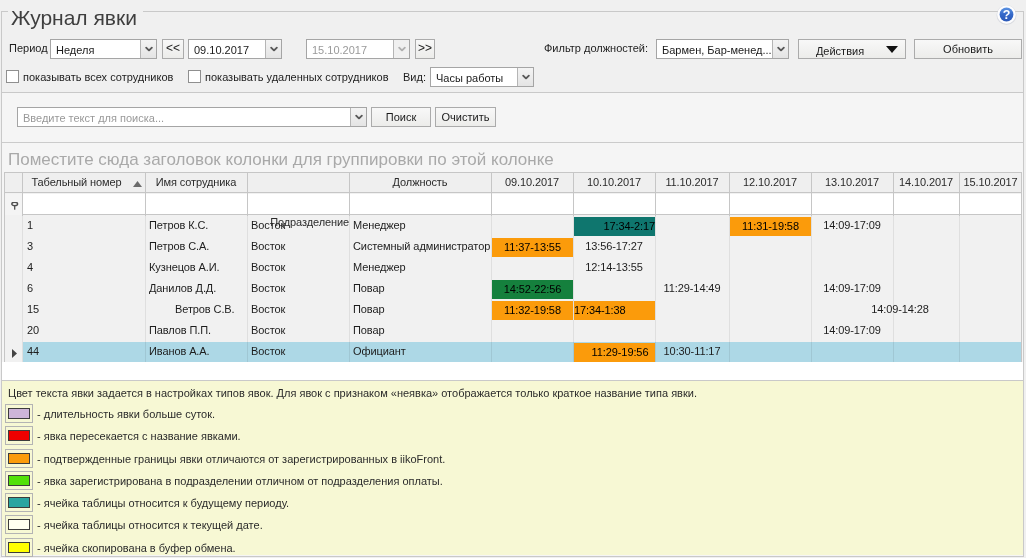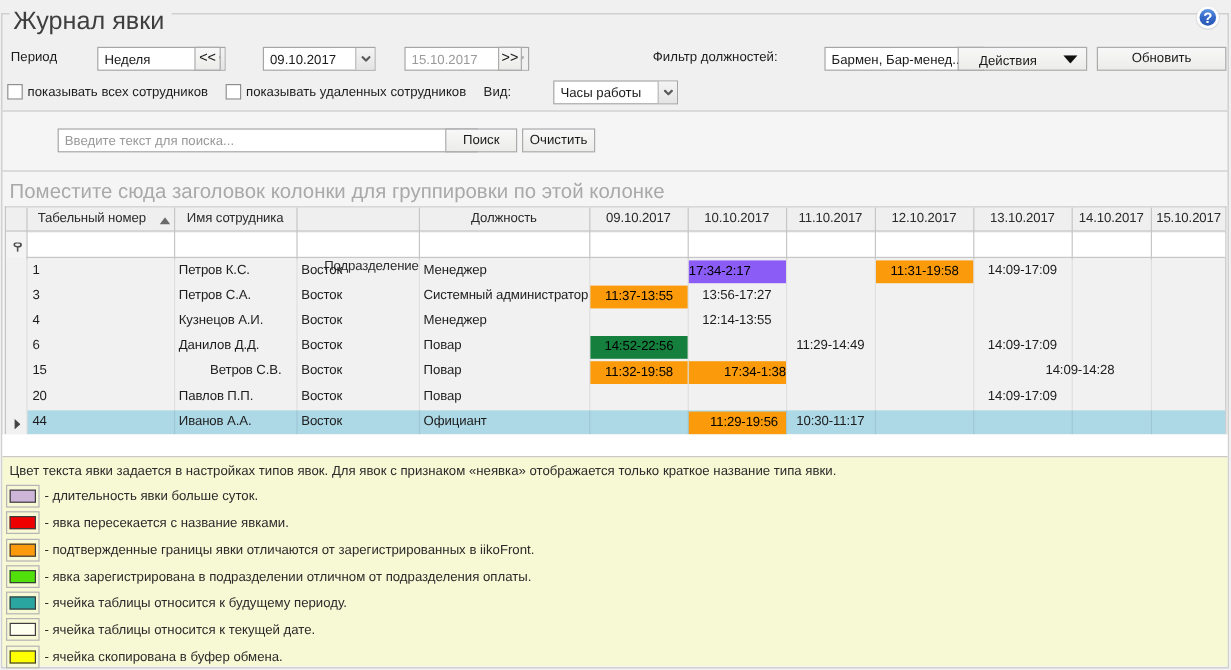--- a/index.html
+++ b/index.html
@@ -1,21 +1,21 @@
 <!DOCTYPE html>
 <html><head><meta charset="utf-8">
 <style>
 * { margin:0; padding:0; box-sizing:border-box; }
 html,body { width:1026px; height:558px; background:#f0f0f0;
   font-family:"Liberation Sans", sans-serif; overflow:hidden; position:relative;
   font-size:11px; }
 .abs { position:absolute; }
 .btn { position:absolute; border:1px solid #ababab; background:linear-gradient(#f8f8f8,#ececea);
   font-size:11px; color:#1a1a1a; text-align:center; }
-.combo { position:absolute; border:1px solid #a5a5a5; background:#fff; font-size:11px; color:#1a1a1a;margin-left:31px; }
+.combo { position:absolute; border:1px solid #a5a5a5; background:#fff; font-size:11px; color:#1a1a1a; }
 .combo .tx { position:absolute; left:5px; top:4px; white-space:nowrap; }
 .cbtn { position:absolute; right:0; top:0; bottom:0; width:16px; border-left:1px solid #b5b5b5;
   background:linear-gradient(#f4f4f4,#e4e4e4); }
 .chev { position:absolute; left:50%; top:50%; transform:translate(-50%,-50%); }
 .lbl { position:absolute; font-size:11px; color:#1d1d1d; white-space:nowrap; }
 .cbx { position:absolute; width:13px; height:13px; background:#fff; border:1px solid #8f8f8f; }
 </style></head>
 <body>
 
 <div class="abs" style="left:1px;top:11px;width:7px;height:1px;background:#c9c9c9"></div>
@@ -135,21 +135,21 @@
       <path d="M4.5 0 L9 6 L0 6 Z" fill="#6b6b6b"></path>
     </svg>
 <svg class="abs" style="left:6px;top:29px" width="8" height="8" viewBox="0 0 8 8">
 <ellipse cx="3.7" cy="1.9" rx="2.9" ry="1.7" fill="none" stroke="#4e4e4e" stroke-width="1.4"></ellipse>
 <rect x="3.05" y="3.4" width="1.3" height="4.3" fill="#4e4e4e"></rect>
     </svg>
 <div class="abs" style="left:22px;top:46px;color:#1d1d1d;">1</div>
 <div class="abs" style="left:144px;top:46px;color:#1d1d1d;">Петров К.С.</div>
 <div class="abs" style="left:246px;top:46px;color:#1d1d1d;">Восток</div>
 <div class="abs" style="left:348px;top:46px;color:#1d1d1d;">Менеджер</div>
-<div class="abs" style="left:569px;top:44px;width:81px;height:19px;background:#8b5cf6;color:#000;text-align:left;line-height:19px;">17:34-2:17</div>
+<div class="abs" style="left:569px;top:44px;width:81px;height:19px;background:#0f766e;color:#000;text-align:right;line-height:19px;">17:34-2:17</div>
 <div class="abs" style="left:725px;top:44px;width:81px;height:19px;background:#FB9B0B;color:#000;text-align:center;line-height:19px;">11:31-19:58</div>
 <div class="abs" style="left:806px;top:46px;width:82px;color:#1d1d1d;text-align:center;">14:09-17:09</div>
 <div class="abs" style="left:22px;top:67px;color:#1d1d1d;">3</div>
 <div class="abs" style="left:144px;top:67px;color:#1d1d1d;">Петров С.А.</div>
 <div class="abs" style="left:246px;top:67px;color:#1d1d1d;">Восток</div>
 <div class="abs" style="left:348px;top:67px;color:#1d1d1d;">Системный администратор</div>
 <div class="abs" style="left:487px;top:65px;width:81px;height:19px;background:#FB9B0B;color:#000;text-align:center;line-height:19px;">11:37-13:55</div>
 <div class="abs" style="left:568px;top:67px;width:82px;color:#1d1d1d;text-align:center;">13:56-17:27</div>
 <div class="abs" style="left:22px;top:88px;color:#1d1d1d;">4</div>
 <div class="abs" style="left:144px;top:88px;color:#1d1d1d;">Кузнецов А.И.</div>
@@ -161,21 +161,21 @@
 <div class="abs" style="left:246px;top:109px;color:#1d1d1d;">Восток</div>
 <div class="abs" style="left:348px;top:109px;color:#1d1d1d;">Повар</div>
 <div class="abs" style="left:487px;top:107px;width:81px;height:19px;background:#15803d;color:#000;text-align:center;line-height:19px;">14:52-22:56</div>
 <div class="abs" style="left:650px;top:109px;width:74px;color:#1d1d1d;text-align:center;">11:29-14:49</div>
 <div class="abs" style="left:806px;top:109px;width:82px;color:#1d1d1d;text-align:center;">14:09-17:09</div>
 <div class="abs" style="left:22px;top:130px;color:#1d1d1d;">15</div>
 <div class="abs" style="left:144px;top:130px;color:#1d1d1d;margin-left:26px;">Ветров С.В.</div>
 <div class="abs" style="left:246px;top:130px;color:#1d1d1d;">Восток</div>
 <div class="abs" style="left:348px;top:130px;color:#1d1d1d;">Повар</div>
 <div class="abs" style="left:487px;top:128px;width:81px;height:19px;background:#FB9B0B;color:#000;text-align:center;line-height:19px;">11:32-19:58</div>
-<div class="abs" style="left:569px;top:128px;width:81px;height:19px;background:#FB9B0B;color:#000;text-align:right;line-height:19px;">17:34-1:38</div>
+<div class="abs" style="left:569px;top:128px;width:81px;height:19px;background:#FB9B0B;color:#000;text-align:left;line-height:19px;">17:34-1:38</div>
 <div class="abs" style="left:806px;top:130px;width:82px;color:#1d1d1d;text-align:center;margin-left:48px;">14:09-14:28</div>
 <div class="abs" style="left:22px;top:151px;color:#1d1d1d;">20</div>
 <div class="abs" style="left:144px;top:151px;color:#1d1d1d;">Павлов П.П.</div>
 <div class="abs" style="left:246px;top:151px;color:#1d1d1d;">Восток</div>
 <div class="abs" style="left:348px;top:151px;color:#1d1d1d;">Повар</div>
 <div class="abs" style="left:806px;top:151px;width:82px;color:#1d1d1d;text-align:center;">14:09-17:09</div>
 <div class="abs" style="left:18px;top:169px;width:998px;height:20px;background:#ADD8E6;"></div>
 <svg class="abs" style="left:7px;top:176px" width="5" height="9" viewBox="0 0 5 9">
       <path d="M0 0 L5 4.5 L0 9 Z" fill="#444"></path>
     </svg>

